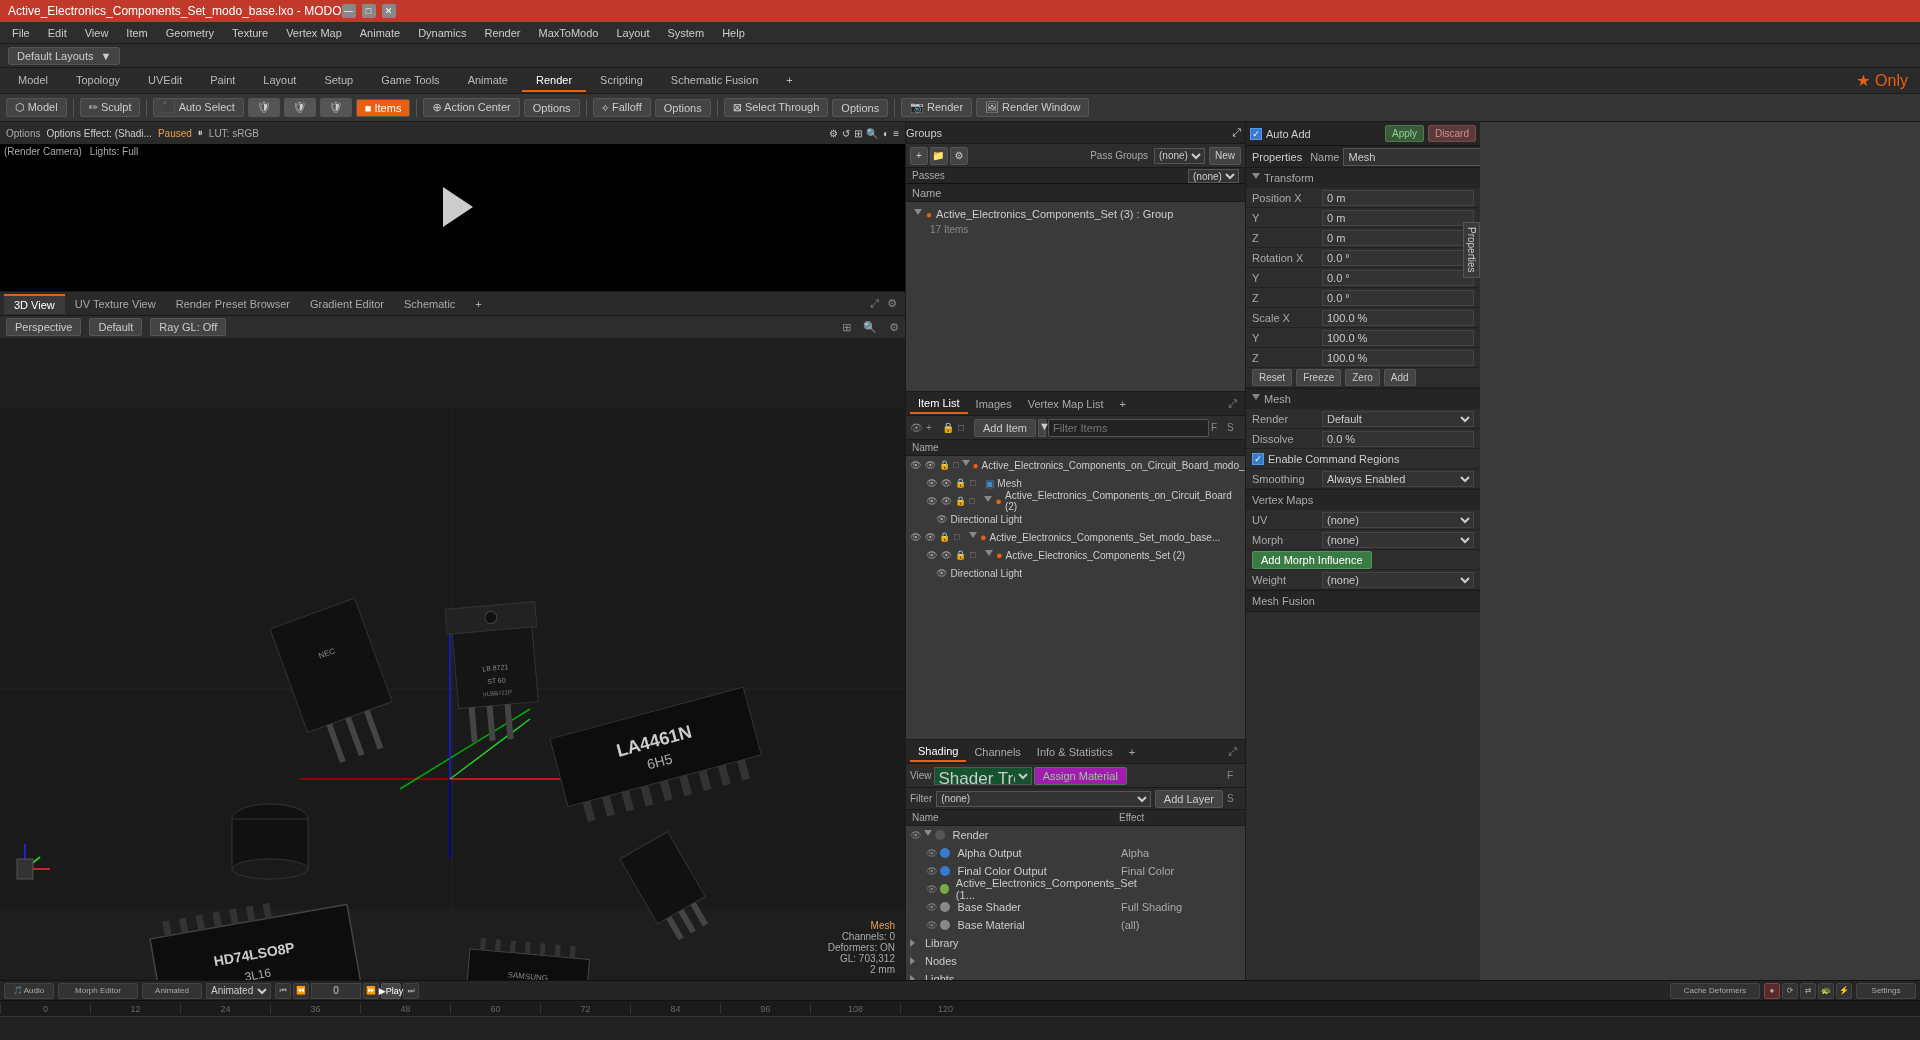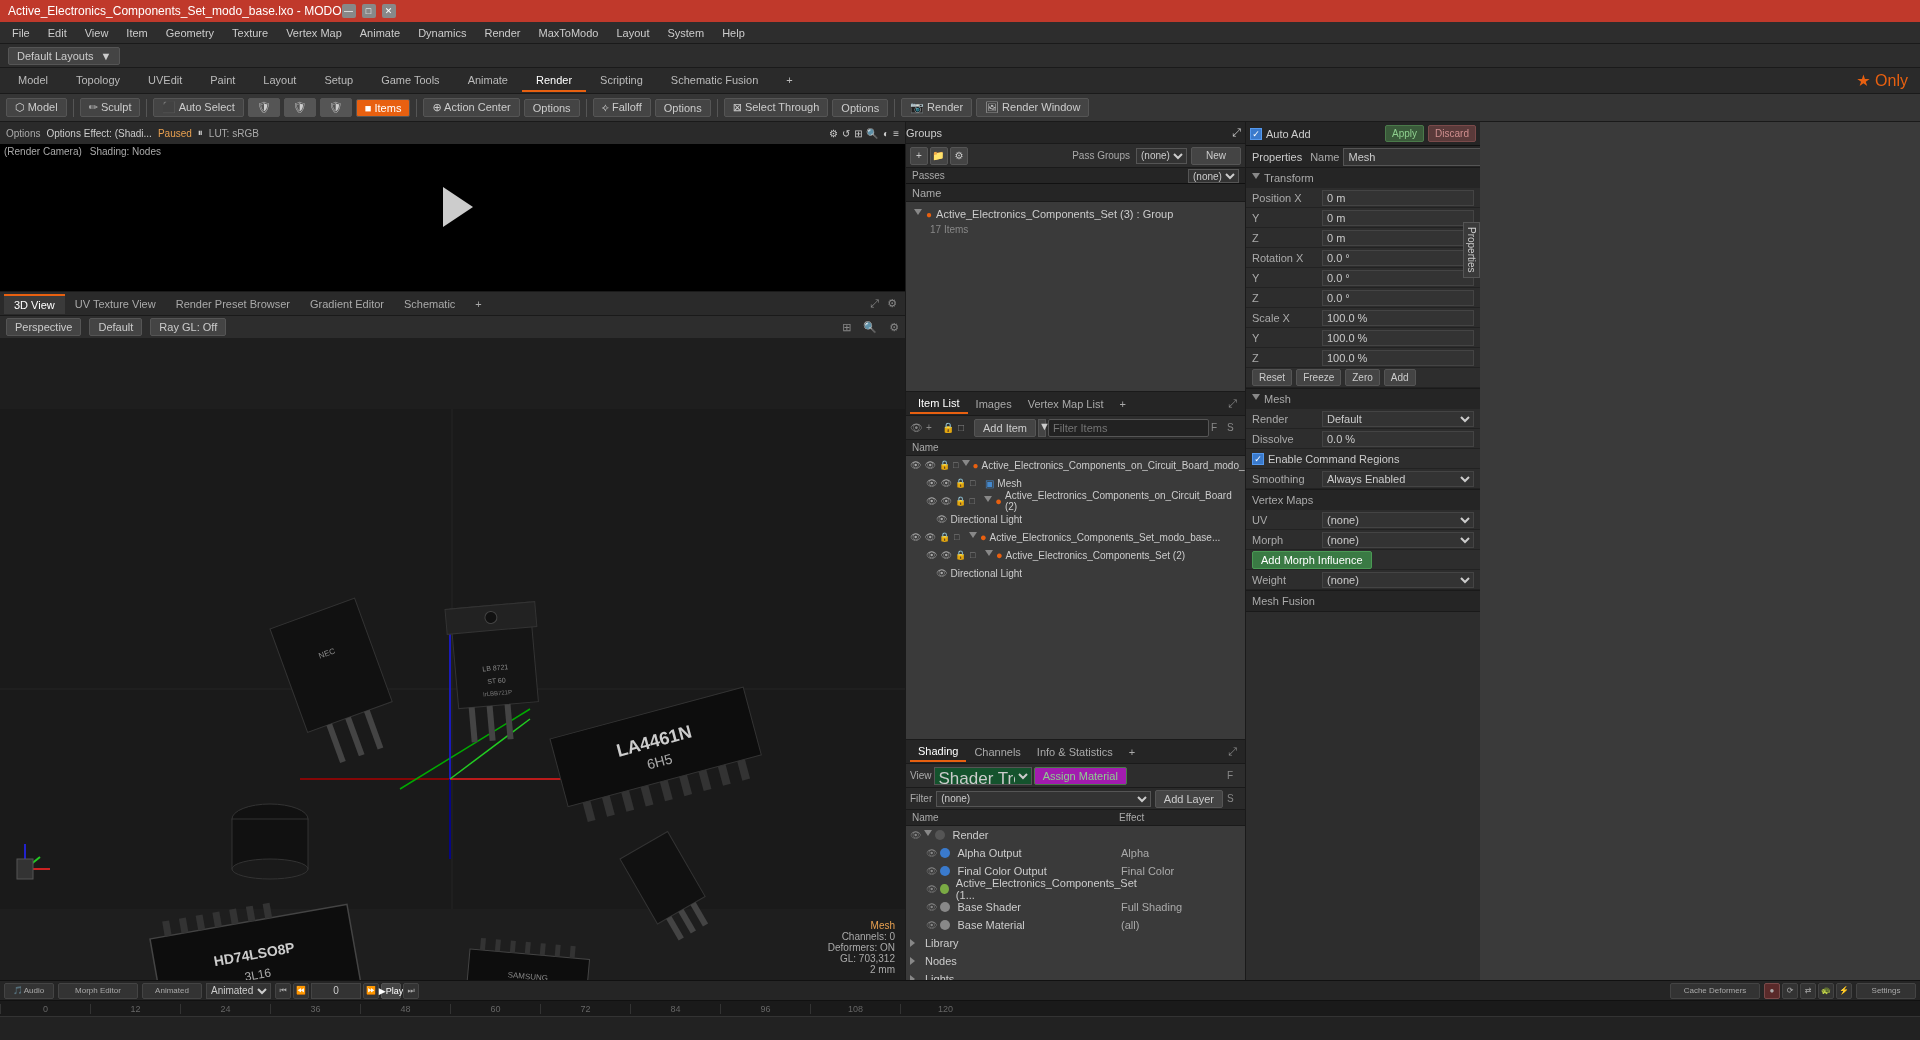--- a/index.html
+++ b/index.html
@@ -715,21 +715,21 @@
             <span>↺</span>
             <span>⊞</span>
             <span>🔍</span>
             <span>◐</span>
             <span>≡</span>
           </div>
         </div>
 
         <div style="position:absolute;top:24px;left:4px;font-size:10px;color:#aaa;display:flex;gap:8px;">
           <span>(Render Camera)</span>
-          <span>Shading: Nodes</span>
+          <span>Lights: Full</span>
         </div>
 
         <div id="preview-play"></div>
       </div>
 
       <div id="viewport">
         <div id="viewport-tabs">
           <span class="vp-tab active">3D View</span>
           <span class="vp-tab">UV Texture View</span>
           <span class="vp-tab">Render Preset Browser</span>
@@ -889,21 +889,21 @@
         <div id="groups-toolbar">
           <div class="g-btn">+</div>
           <div class="g-btn">📁</div>
           <div class="g-btn">⚙</div>
           <div style="flex:1"></div>
 
           <span style="font-size:10px;color:#aaa;margin-right:4px;">Pass Groups</span>
           <select style="height:16px;background:#333;border:1px solid #555;color:#ccc;font-size:10px;">
             <option>(none)</option>
           </select>
-          <div class="g-btn" style="width:50px;margin-left:2px;">New</div>
+          <div class="g-btn" style="width:32px;margin-left:2px;">New</div>
         </div>
         <div style="height:16px;background:#252525;display:flex;align-items:center;padding:0 6px;font-size:10px;color:#aaa;border-bottom:1px solid #111;">
           <span>Passes</span>
           <div style="flex:1"></div>
           <select style="height:14px;background:#333;border:1px solid #555;color:#ccc;font-size:10px;">
             <option>(none)</option>
           </select>
         </div>
         <div id="groups-col-header">
           <span>Name</span>

